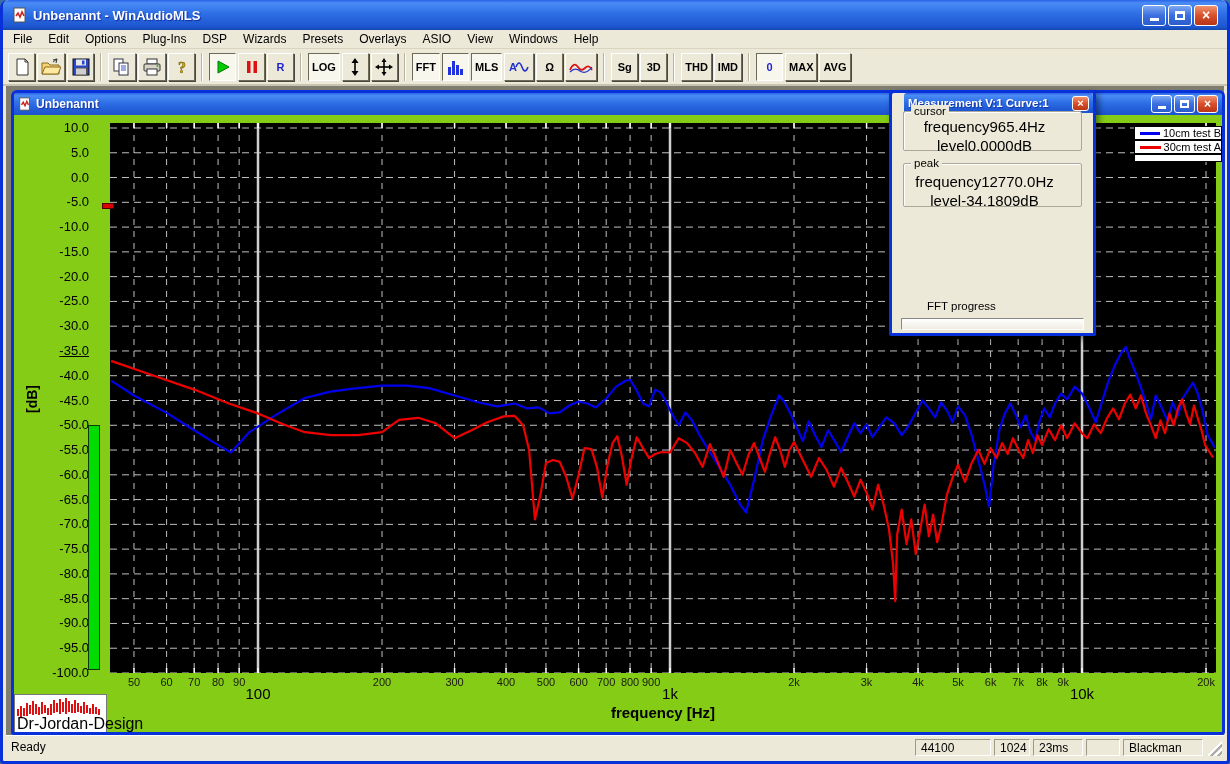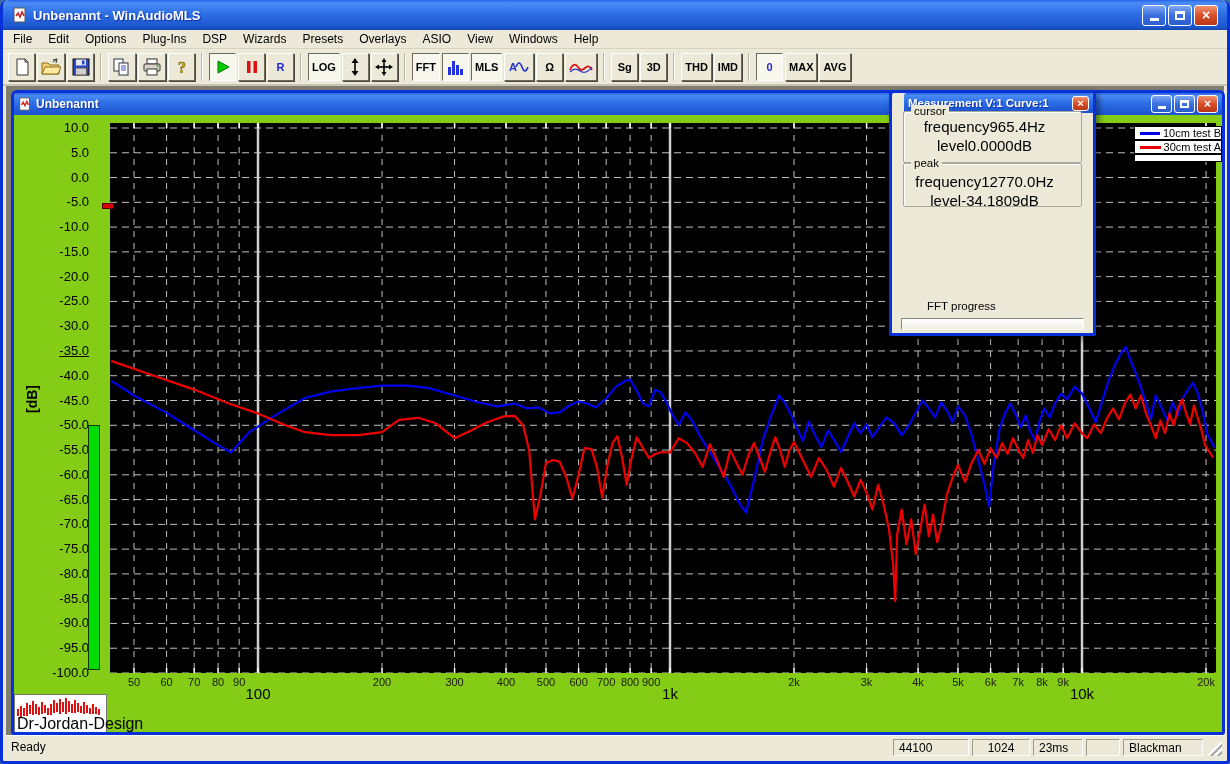--- a/index.html
+++ b/index.html
@@ -400,20 +400,21 @@
             <div class="x-label-minor" style="left: 943.976px;">5k</div>
             <div class="x-label-minor" style="left: 976.598px;">6k</div>
             <div class="x-label-minor" style="left: 1004.18px;">7k</div>
             <div class="x-label-minor" style="left: 1028.07px;">8k</div>
             <div class="x-label-minor" style="left: 1049.15px;">9k</div>
             <div class="x-label-minor" style="left: 1192.02px;">20k</div>
             <div class="x-label-decade" style="left: 244px;">100</div>
             <div class="x-label-decade" style="left: 656px;">1k</div>
             <div class="x-label-decade" style="left: 1068px;">10k</div>
           </div>
+        <div id="x-axis-title">frequency [Hz]</div>
         <div id="y-axis-title">[dB]</div>
         <div id="level-meter"></div>
         <div id="overload-marker"></div>
         <div id="legend">
             <div class="legend-row">
               <span class="legend-swatch" style="background: rgb(0, 0, 238);"></span>
               <span class="legend-label">10cm test B</span>
             </div>
             <div class="legend-row">
               <span class="legend-swatch" style="background: rgb(238, 0, 0);"></span>
@@ -460,21 +461,21 @@
     </div>
   </div>
 
   <div id="meas-dialog">
     <div id="meas-titlebar">
       <span class="title">Measurement V:1 Curve:1</span>
       <span class="winbtn close">
           <span class="x">×</span>
         </span>
     </div>
-    <div class="groupbox" id="cursor-group" style="top:18px; height:52px;">
+    <div class="groupbox" id="cursor-group" style="top:18px; height:40px;">
       <span class="groupbox-label">cursor</span>
       <div class="gb-row" style="margin-top:5px;">
           <span>frequency</span>
           <span>965.4Hz</span>
         </div>
       <div class="gb-row">
           <span>level</span>
           <span>0.0000dB</span>
         </div>
     </div>
@@ -490,20 +491,20 @@
         </div>
     </div>
     <div id="fft-progress-label">FFT progress</div>
     <div id="progress-bar"></div>
   </div>
 
   <div id="status-bar">
     <span id="status-message">Ready</span>
     <span id="status-panels" style="display:flex;">
         <span class="status-panel" style="width: 76px; text-align: left;">44100</span>
-        <span class="status-panel" style="width: 58px; text-align: center;">1024</span>
+        <span class="status-panel" style="width: 36px; text-align: left;">1024</span>
         <span class="status-panel" style="width: 50px; text-align: left;">23ms</span>
         <span class="status-panel" style="width: 34px; text-align: left;"></span>
         <span class="status-panel" style="width: 80px; text-align: left;">Blackman</span>
       </span>
     <span id="resize-grip"></span>
   </div>
 </div>
 
 </body></html>

